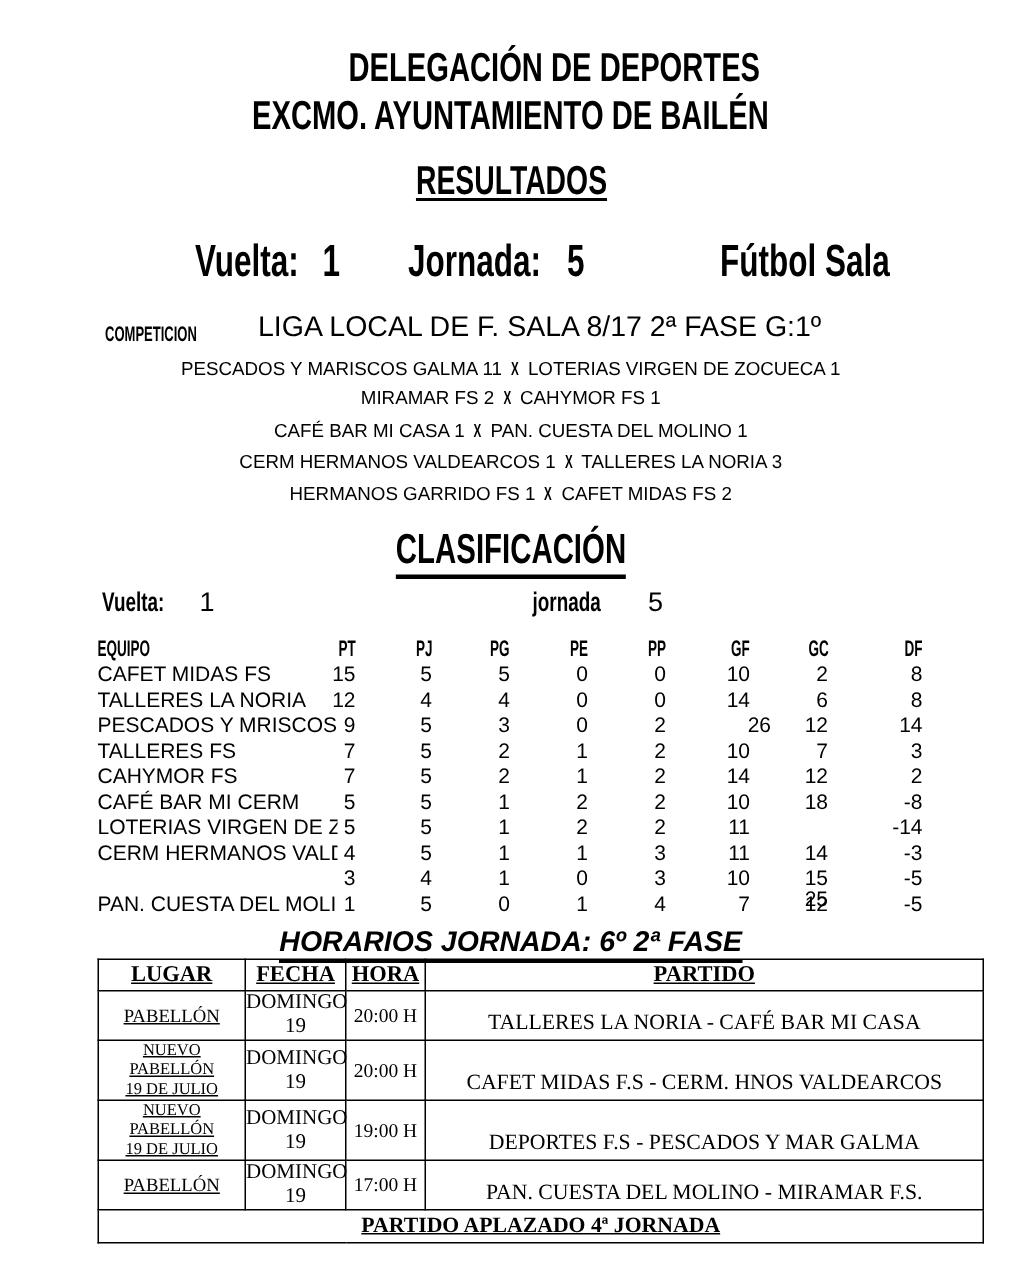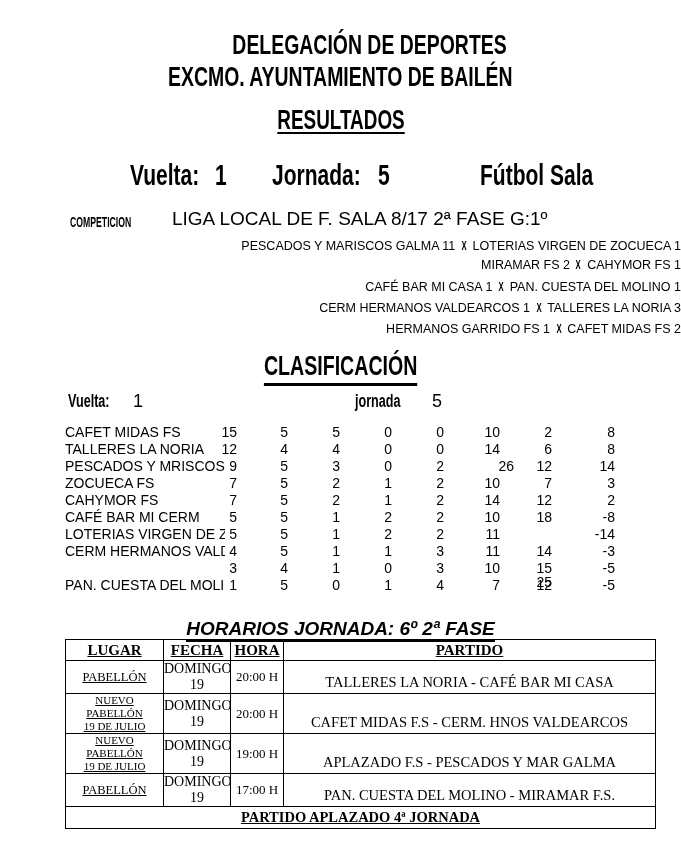--- a/index.html
+++ b/index.html
@@ -56,21 +56,21 @@
   }
   #competicion-value {
     top: 208px; left: 172px;
     font-size: 19px;
     white-space: nowrap;
   }
 
   
   .result-line {
     width: 100%;
-    text-align: right;
+    text-align: center;
     font-size: 12.5px;
     white-space: nowrap;
   }
   .result-line .x {
     font-weight: bold;
     display: inline-block;
     transform: scaleX(0.62);
     transform-origin: center;
     padding: 0 1px;
   }
@@ -216,20 +216,31 @@
 <div class="abs" id="clasif-title"><span>CLASIFICACIÓN</span></div>
 
 <div class="abs" id="clasif-meta">
   <span class="b" style="left:68px;">Vuelta:</span>
   <span class="v" style="left:133px;">1</span>
   <span class="b" style="left:355px;">jornada</span>
   <span class="v" style="left:432px;">5</span>
 </div>
 
 <div class="abs" id="standings">
+    <div class="srow hdr-row">
+      <div class="team"><span>EQUIPO</span></div>
+      <div class="num" style="left: 211px;"><span>PT</span></div>
+      <div class="num" style="left: 262px;"><span>PJ</span></div>
+      <div class="num" style="left: 314px;"><span>PG</span></div>
+      <div class="num" style="left: 366px;"><span>PE</span></div>
+      <div class="num" style="left: 418px;"><span>PP</span></div>
+      <div class="num" style="left: 474px;"><span>GF</span></div>
+      <div class="num" style="left: 526px;"><span>GC</span></div>
+      <div class="num" style="left: 589px;"><span>DF</span></div>
+    </div>
     <div class="srow">
       <div class="team">CAFET MIDAS FS</div>
       <div class="num" style="left: 211px;">15</div>
       <div class="num" style="left: 262px;">5</div>
       <div class="num" style="left: 314px;">5</div>
       <div class="num" style="left: 366px;">0</div>
       <div class="num" style="left: 418px;">0</div>
       <div class="num" style="left: 474px;">10</div>
       <div class="num" style="left: 526px;">2</div>
       <div class="num" style="left: 589px;">8</div>
@@ -250,21 +261,21 @@
       <div class="num" style="left: 211px;">9</div>
       <div class="num" style="left: 262px;">5</div>
       <div class="num" style="left: 314px;">3</div>
       <div class="num" style="left: 366px;">0</div>
       <div class="num" style="left: 418px;">2</div>
       <div class="num" style="left: 488px;">26</div>
       <div class="num" style="left: 526px;">12</div>
       <div class="num" style="left: 589px;">14</div>
     </div>
     <div class="srow">
-      <div class="team">ZOCUECA FS</div>
+      <div class="team">TALLERES FS</div>
       <div class="num" style="left: 211px;">7</div>
       <div class="num" style="left: 262px;">5</div>
       <div class="num" style="left: 314px;">2</div>
       <div class="num" style="left: 366px;">1</div>
       <div class="num" style="left: 418px;">2</div>
       <div class="num" style="left: 474px;">10</div>
       <div class="num" style="left: 526px;">7</div>
       <div class="num" style="left: 589px;">3</div>
     </div>
     <div class="srow">
@@ -369,21 +380,21 @@
         <td class="c-hora">20:00 H</td>
         <td class="c-part">CAFET MIDAS  F.S  -  CERM. HNOS VALDEARCOS</td>
       </tr>
       <tr>
         <td class="c-lugar two">
           <div>NUEVO PABELLÓN</div>
           <div>19 DE JULIO</div>
         </td>
         <td class="c-fecha">DOMINGO 19</td>
         <td class="c-hora">19:00 H</td>
-        <td class="c-part">APLAZADO F.S  -  PESCADOS Y MAR GALMA</td>
+        <td class="c-part">DEPORTES F.S  -  PESCADOS Y MAR GALMA</td>
       </tr>
       <tr>
         <td class="c-lugar">
           <div>PABELLÓN</div>
         </td>
         <td class="c-fecha">DOMINGO 19</td>
         <td class="c-hora">17:00 H</td>
         <td class="c-part">PAN. CUESTA DEL MOLINO  -  MIRAMAR F.S.</td>
       </tr>
       <tr class="aplazado">

